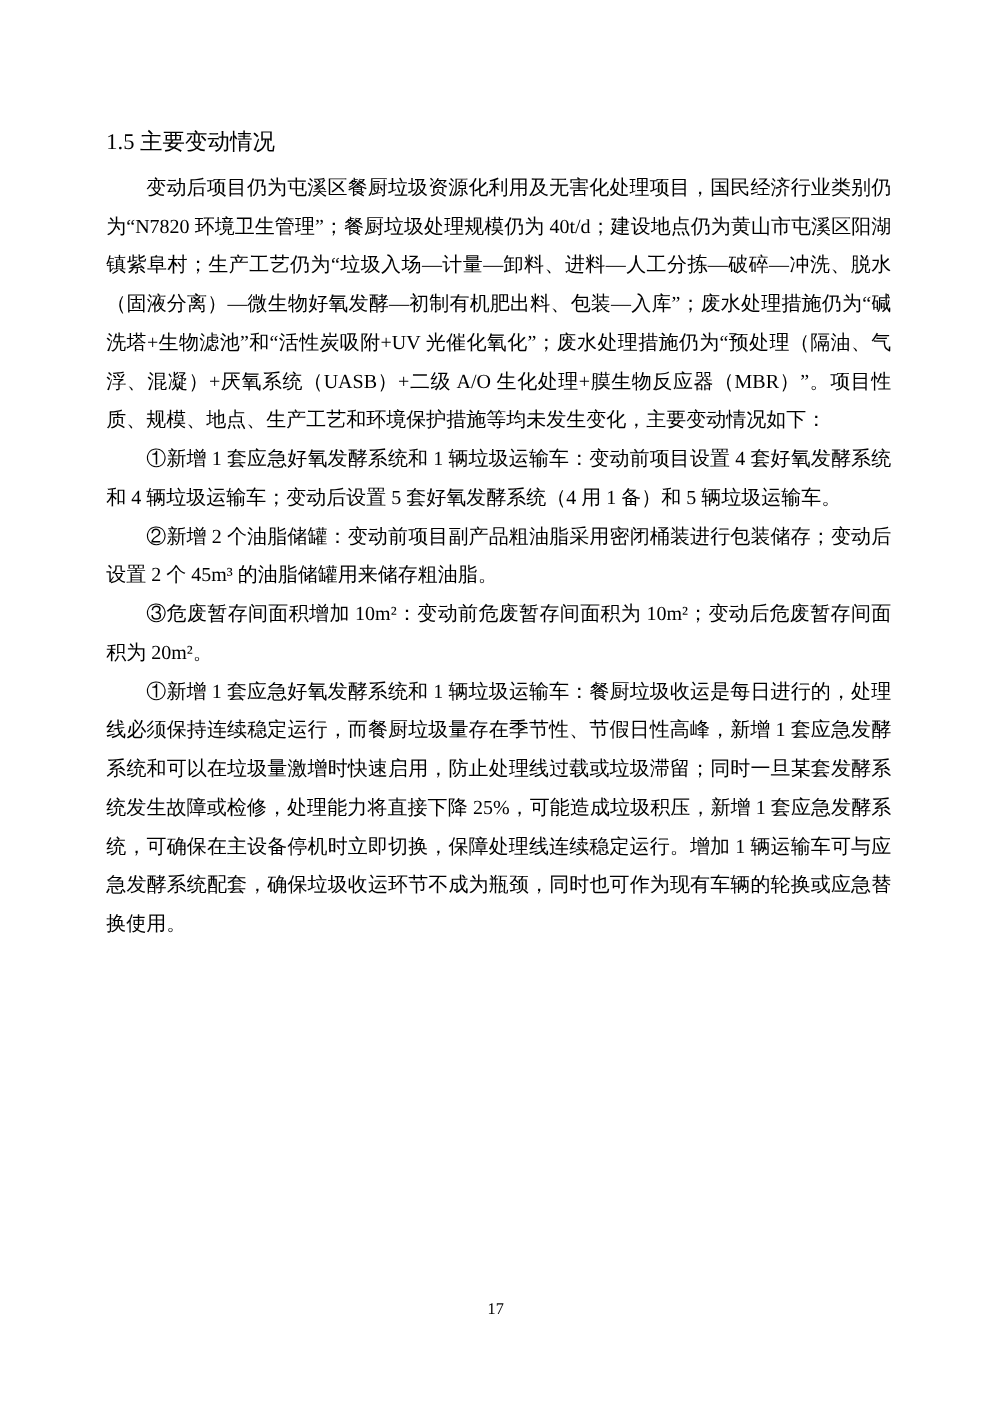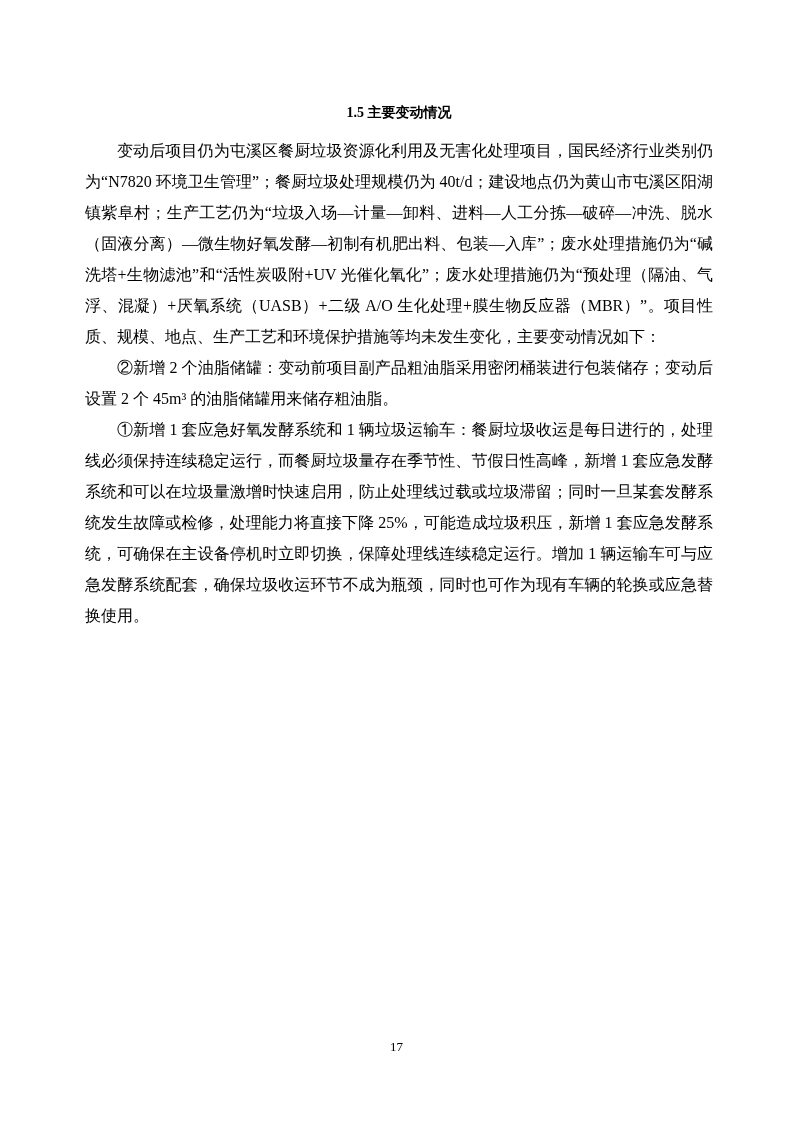--- a/index.html
+++ b/index.html
@@ -16,25 +16,25 @@
     font-family: "Liberation Serif", "DejaVu Serif", serif;
     color: #000000;
   }
   .content {
     position: absolute;
     left: 85px;
     top: 100px;
     width: 628px;
   }
   .section-heading {
-    font-size: 14px;
-    font-weight: bold;
+    font-size: 18px;
+    font-weight: normal;
     line-height: 26px;
     margin: 0 0 9px 0;
-    text-align: center;
+    text-align: left;
   }
   .section-heading.second {
     margin-top: 15px;
   }
   .body-para {
     font-size: 16px;
     line-height: 31px;
     margin: 0;
     text-align: justify;
     text-justify: inter-ideograph;
@@ -54,21 +54,23 @@
 </style>
 </head>
 <body>
 
 <div class="page">
   <div class="content">
 
     <section>
       <h2 class="section-heading">1.5 主要变动情况</h2>
       <p class="body-para">变动后项目仍为屯溪区餐厨垃圾资源化利用及无害化处理项目，国民经济行业类别仍为“N7820 环境卫生管理”；餐厨垃圾处理规模仍为 40t/d；建设地点仍为黄山市屯溪区阳湖镇紫阜村；生产工艺仍为“垃圾入场—计量—卸料、进料—人工分拣—破碎—冲洗、脱水（固液分离）—微生物好氧发酵—初制有机肥出料、包装—入库”；废水处理措施仍为“碱洗塔+生物滤池”和“活性炭吸附+UV 光催化氧化”；废水处理措施仍为“预处理（隔油、气浮、混凝）+厌氧系统（UASB）+二级 A/O 生化处理+膜生物反应器（MBR）”。项目性质、规模、地点、生产工艺和环境保护措施等均未发生变化，主要变动情况如下：</p>
+      <p class="body-para">①新增 1 套应急好氧发酵系统和 1 辆垃圾运输车：变动前项目设置 4 套好氧发酵系统和 4 辆垃圾运输车；变动后设置 5 套好氧发酵系统（4 用 1 备）和 5 辆垃圾运输车。</p>
       <p class="body-para">②新增 2 个油脂储罐：变动前项目副产品粗油脂采用密闭桶装进行包装储存；变动后设置 2 个 45m³ 的油脂储罐用来储存粗油脂。</p>
+      <p class="body-para">③危废暂存间面积增加 10m²：变动前危废暂存间面积为 10m²；变动后危废暂存间面积为 20m²。</p>
     </section>
 
     <section>
       <p class="body-para">①新增 1 套应急好氧发酵系统和 1 辆垃圾运输车：餐厨垃圾收运是每日进行的，处理线必须保持连续稳定运行，而餐厨垃圾量存在季节性、节假日性高峰，新增 1 套应急发酵系统和可以在垃圾量激增时快速启用，防止处理线过载或垃圾滞留；同时一旦某套发酵系统发生故障或检修，处理能力将直接下降 25%，可能造成垃圾积压，新增 1 套应急发酵系统，可确保在主设备停机时立即切换，保障处理线连续稳定运行。增加 1 辆运输车可与应急发酵系统配套，确保垃圾收运环节不成为瓶颈，同时也可作为现有车辆的轮换或应急替换使用。</p>
     </section>
 
   </div>
 
   <div class="page-number">17</div>
 </div>

